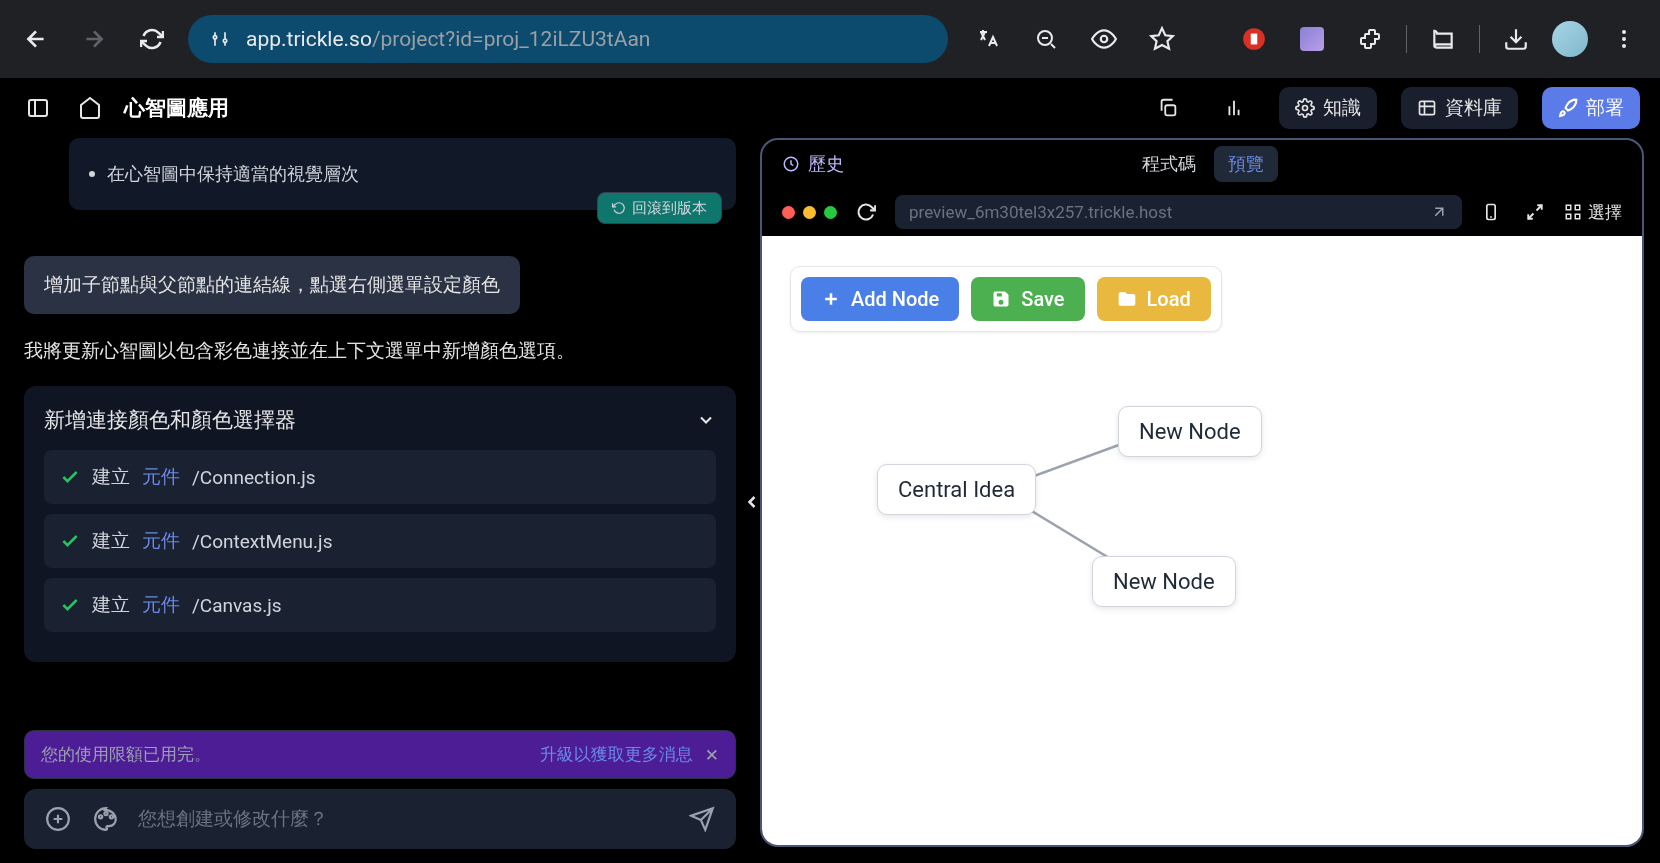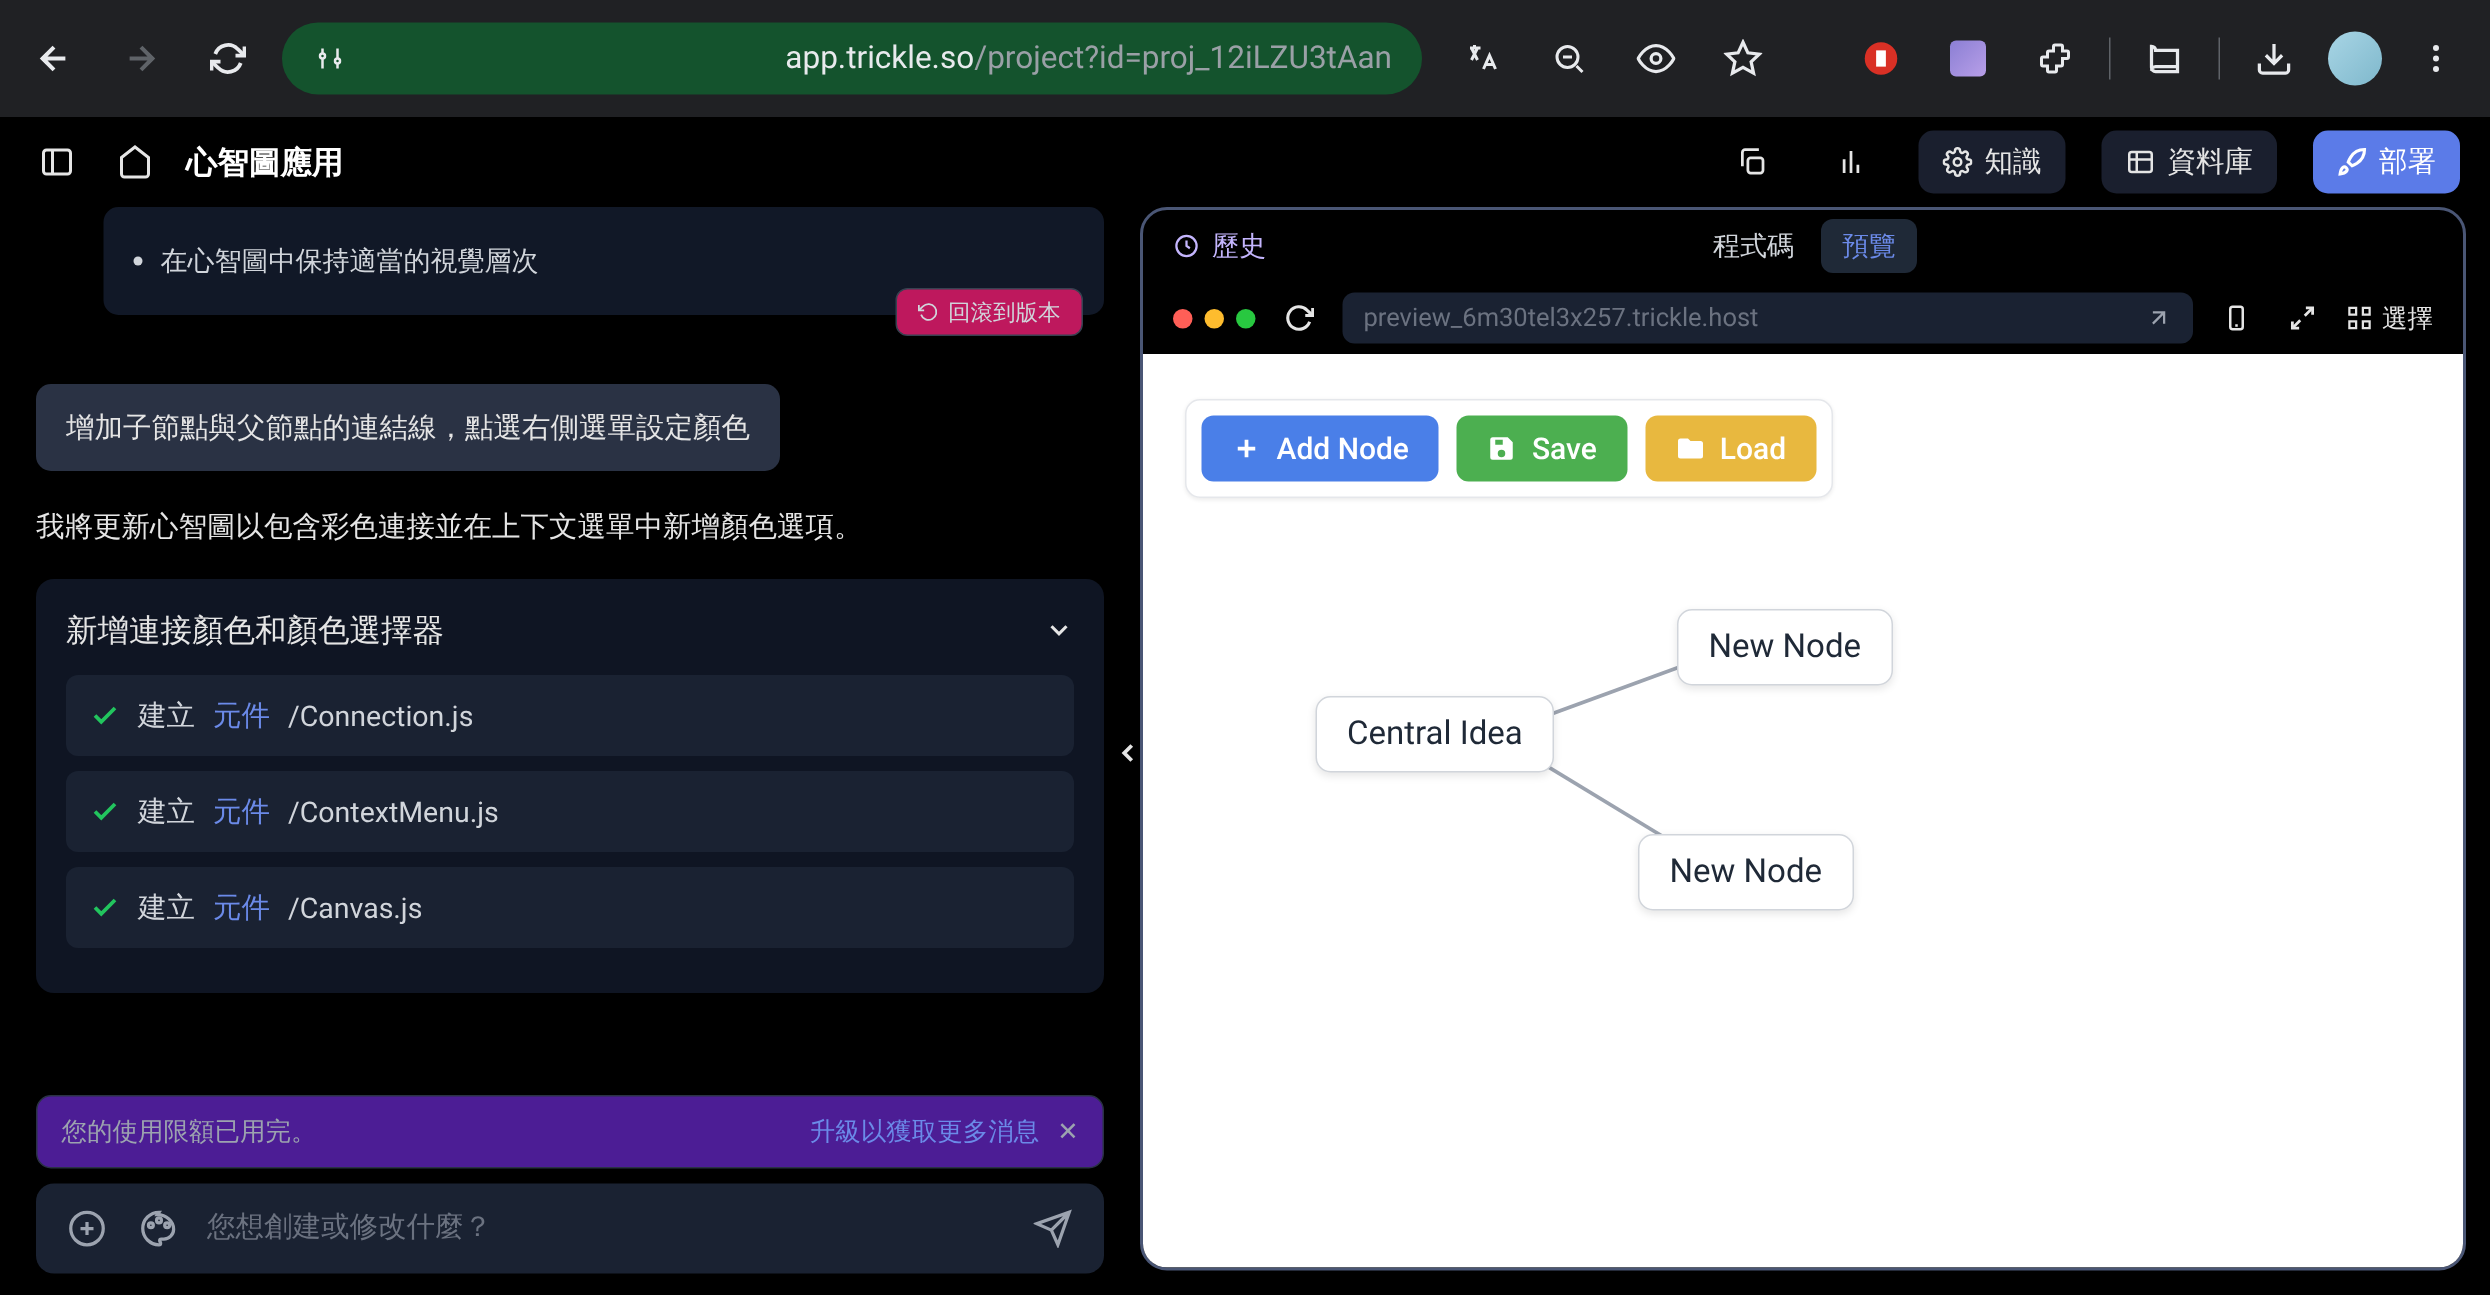--- a/index.html
+++ b/index.html
@@ -2,21 +2,21 @@
 <html><head>
 <meta charset="utf-8">
 <style>
 * { margin:0; padding:0; box-sizing:border-box; }
 body { font-family:-apple-system,BlinkMacSystemFont,"Segoe UI",Roboto,sans-serif; background:#000; color:#e5e5e5; width:1660px; height:863px; overflow:hidden; }
 
 
 .browser-bar { height:78px; background:#202124; display:flex; align-items:center; padding:0 14px; gap:14px; }
 .nav-btn { width:44px; height:44px; display:flex; align-items:center; justify-content:center; border-radius:50%; cursor:pointer; color:#e8eaed; }
 .nav-btn.disabled { color:#5f6368; }
-.url-bar { flex:0 0 760px; height:48px; background:#14532d; border-radius:24px; display:flex; align-items:center; padding:0 20px; gap:14px; color:#e8eaed; font-size:21px;justify-content:space-between; }
+.url-bar { flex:0 0 760px; height:48px; background:#0c4a6e; border-radius:24px; display:flex; align-items:center; padding:0 20px; gap:14px; color:#e8eaed; font-size:21px; }
 .url-bar .dim { color:#9aa0a6; }
 .url-icon { width:24px; height:24px; display:flex; align-items:center; justify-content:center; color:#e8eaed; }
 .browser-actions { display:flex; align-items:center; gap:14px; margin-left:auto; }
 .browser-ico { width:44px; height:44px; display:flex; align-items:center; justify-content:center; cursor:pointer; color:#e8eaed; }
 .sep { width:1px; height:28px; background:#5f6368; }
 .avatar { width:36px; height:36px; border-radius:50%; background:linear-gradient(135deg,#a8d5e5,#7fb8cc); }
 
 
 .app-bar { height:60px; background:#000; display:flex; align-items:center; padding:0 20px; gap:16px; }
 .app-ico { width:36px; height:36px; display:flex; align-items:center; justify-content:center; cursor:pointer; color:#e5e5e5; }
@@ -27,21 +27,21 @@
 .app-icon-btn { width:42px; height:42px; display:flex; align-items:center; justify-content:center; border-radius:10px; cursor:pointer; color:#e5e5e5; }
 
 
 .main { display:flex; height:calc(100% - 138px); }
 .left { width:760px; padding:0 24px 24px 24px; overflow:hidden; position:relative; }
 .collapse-handle { position:absolute; right:-8px; top:340px; width:32px; height:48px; display:flex; align-items:center; justify-content:center; cursor:pointer; color:#e5e5e5; }
 
 .bullet-box { background:#111827; border-radius:10px; padding:24px 20px; margin-bottom:18px; position:relative;margin-left:45px; }
 .bullet-line { display:flex; align-items:flex-start; gap:12px; font-size:18px; color:#d1d5db; }
 .bullet-dot { width:6px; height:6px; border-radius:50%; background:#d1d5db; margin-top:9px; flex-shrink:0; }
-.revert-btn { position:absolute; bottom:-14px; right:14px; height:32px; padding:0 14px; border-radius:8px; background:#be185d; border:1px solid #374151; display:flex; align-items:center; gap:6px; font-size:15px; color:#d1d5db; cursor:pointer; }
+.revert-btn { position:absolute; bottom:-14px; right:14px; height:32px; padding:0 14px; border-radius:8px; background:#0f766e; border:1px solid #374151; display:flex; align-items:center; gap:6px; font-size:15px; color:#d1d5db; cursor:pointer; }
 
 .user-msg { background:#2a3244; border-radius:10px; padding:16px 20px; margin:28px 0 22px 0; font-size:19px; color:#e5e5e5; display:inline-block; }
 
 .assist-text { font-size:19px; color:#e5e5e5; margin-bottom:20px; line-height:1.6; }
 
 .task-panel { background:#0f1523; border-radius:12px; padding:20px; }
 .task-head { display:flex; align-items:center; justify-content:space-between; margin-bottom:16px; cursor:pointer; }
 .task-head-title { font-size:21px; color:#e5e5e5; }
 .task-item { background:#1a2232; border-radius:8px; padding:14px 16px; margin-bottom:10px; display:flex; align-items:center; gap:12px; font-size:19px; }
 .task-check { color:#22c55e; flex-shrink:0; }

